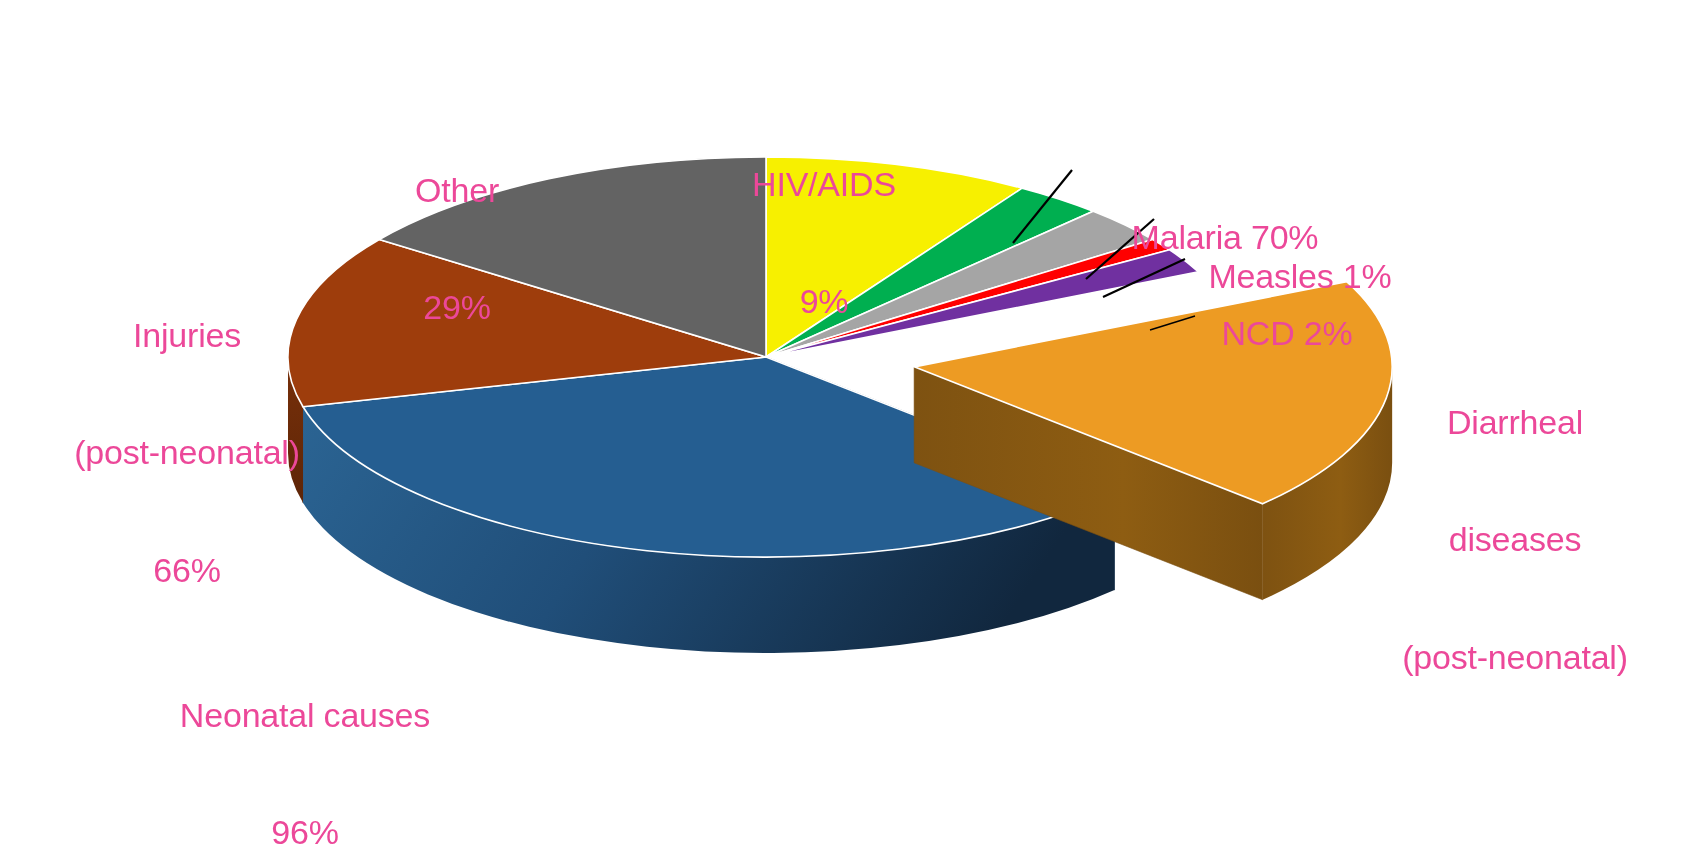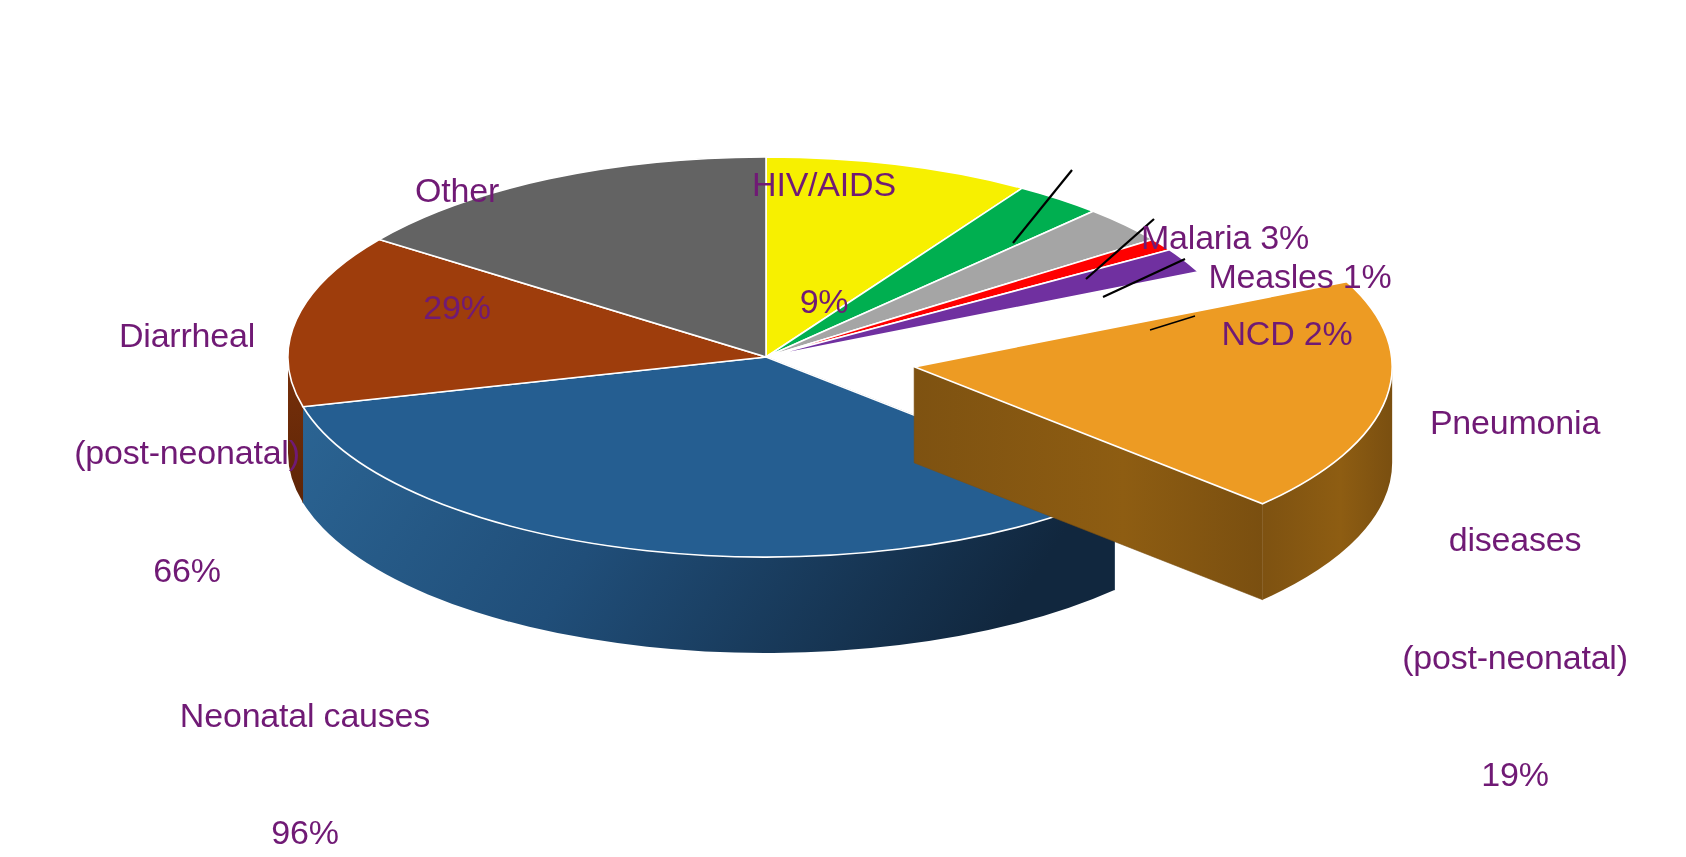--- a/index.html
+++ b/index.html
@@ -20,21 +20,21 @@
   }
   #chart-svg {
     position: absolute;
     left: 0;
     top: 0;
     width: 1686px;
     height: 857px;
   }
   .lbl {
     position: absolute;
-    color: #701a75;
+    color: #ec4899;
     font-family: "Liberation Sans", sans-serif;
     font-size: 34px;
     line-height: 1.15;
     text-align: center;
     white-space: pre;
     letter-spacing: -0.2px;
   }
   .lbl-line { display: block; }
 </style>
 </head>
@@ -98,40 +98,39 @@
     <span class="lbl-line">29%</span>
   </div>
 
   <div class="lbl" style="left:700px; top:87px; width:248px;">
     <span class="lbl-line">HIV/AIDS</span>
     <span class="lbl-line">9%</span>
   </div>
 
 
   <div class="lbl" style="left:1110px; top:140px; width:230px;">
-    <span class="lbl-line">Malaria 3%</span>
+    <span class="lbl-line">Malaria 70%</span>
   </div>
 
   <div class="lbl" style="left:1180px; top:179px; width:240px;">
     <span class="lbl-line">Measles 1%</span>
   </div>
 
   <div class="lbl" style="left:1187px; top:236px; width:200px;">
     <span class="lbl-line">NCD 2%</span>
   </div>
 
   <div class="lbl" style="left:1370px; top:325px; width:290px;">
-    <span class="lbl-line">Pneumonia</span>
+    <span class="lbl-line">Diarrheal</span>
     <span class="lbl-line">diseases</span>
     <span class="lbl-line">(post-neonatal)</span>
-    <span class="lbl-line">19%</span>
   </div>
 
   <div class="lbl" style="left:42px; top:238px; width:290px;">
-    <span class="lbl-line">Diarrheal</span>
+    <span class="lbl-line">Injuries</span>
     <span class="lbl-line">(post-neonatal)</span>
     <span class="lbl-line">66%</span>
   </div>
 
   <div class="lbl" style="left:150px; top:618px; width:310px;">
     <span class="lbl-line">Neonatal causes</span>
     <span class="lbl-line">96%</span>
   </div>
 
 </div>

